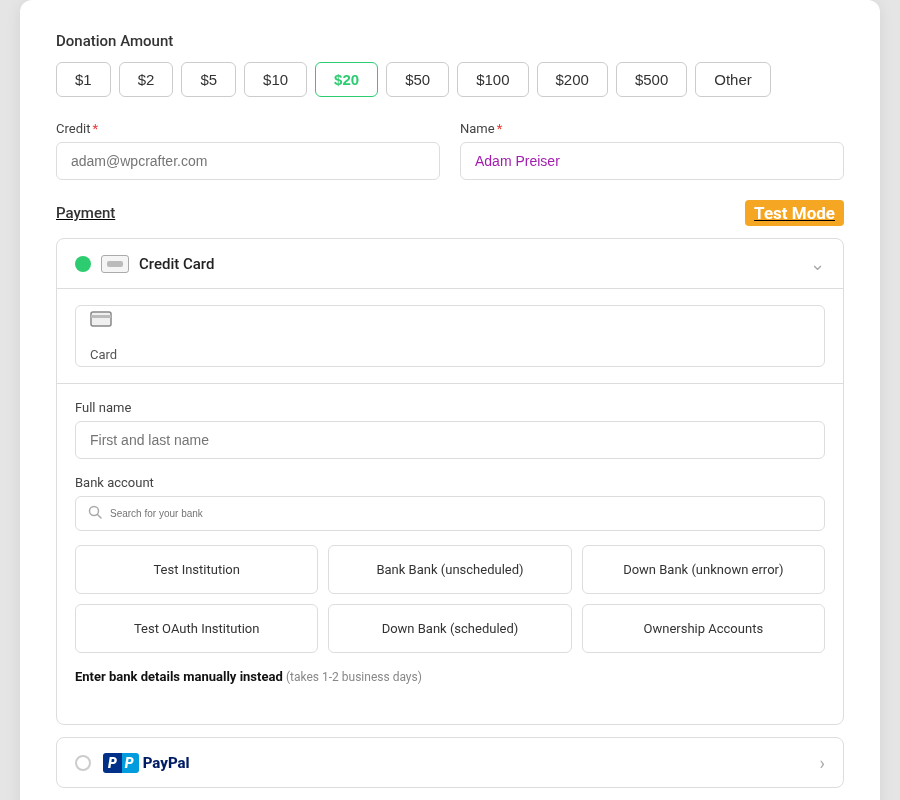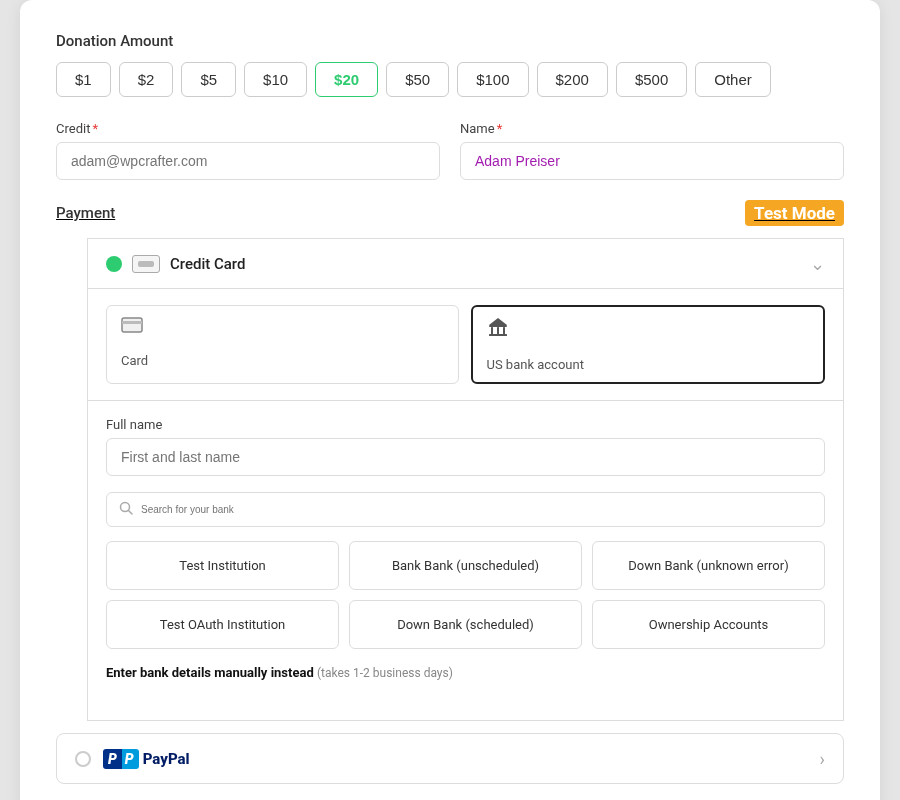--- a/index.html
+++ b/index.html
@@ -93,23 +93,22 @@
       color: #fff;
       font-size: 17px;
       font-weight: 700;
       padding: 3px 9px;
       border-radius: 4px;
     }
 
     
     .payment-outer {
       border: 1.5px solid #ddd;
-      border-radius: 0;
+      border-radius: 8px;
       overflow: visible;
-      margin-left: 31px;
     }
     .payment-method-header {
       display: flex;
       align-items: center;
       padding: 14px 18px;
       border-bottom: 1.5px solid #ddd;
       gap: 10px;
     }
     .radio-dot {
       width: 16px;
@@ -150,21 +149,21 @@
     .payment-type-row {
       display: flex;
       padding: 16px 18px;
       gap: 12px;
       border-bottom: 1.5px solid #ddd;
     }
     .payment-type-card {
       flex: 1;
       border: 1.5px solid #ddd;
       border-radius: 6px;
-      padding: 10px 14px;
+      padding: 4px 14px;
       cursor: pointer;
       display: flex;
       flex-direction: column;
       align-items: flex-start;
       gap: 16px;
       background: #fff;
     }
     .payment-type-card.selected {
       border: 2px solid #222;
       border-radius: 6px;
@@ -344,41 +343,29 @@
       <div class="payment-type-card">
         <span class="payment-type-icon">
           <svg width="22" height="16" viewBox="0 0 22 16" fill="none" xmlns="http://www.w3.org/2000/svg">
             <rect x="1" y="1" width="20" height="14" rx="2" stroke="#888" stroke-width="1.5" fill="#f0f0f0"></rect>
             <rect x="1" y="4" width="20" height="3" fill="#bbb"></rect>
           </svg>
         </span>
         <span class="payment-type-label">Card</span>
       </div>
 
-      <div class="payment-type-card selected">
-        <span class="payment-type-icon">
-          <svg width="22" height="20" viewBox="0 0 22 20" fill="none" xmlns="http://www.w3.org/2000/svg">
-            <rect x="2" y="8" width="18" height="2" rx="1" fill="#555"></rect>
-            <rect x="4" y="10" width="2" height="7" rx="0.5" fill="#555"></rect>
-            <rect x="10" y="10" width="2" height="7" rx="0.5" fill="#555"></rect>
-            <rect x="16" y="10" width="2" height="7" rx="0.5" fill="#555"></rect>
-            <rect x="2" y="17" width="18" height="2" rx="0.5" fill="#555"></rect>
-            <polygon points="11,1 2,8 20,8" fill="#555"></polygon>
-          </svg>
-        </span>
-        <span class="payment-type-label">US bank account</span>
-      </div>
     </div>
 
     <div class="inner-form">
       
       <label class="inner-label">Full name</label>
       <input class="inner-input" type="text" placeholder="First and last name" style="">
 
       
+      <label class="inner-label">Bank account</label>
       <div class="bank-search-wrapper">
         <span class="search-icon-svg">
           <svg width="14" height="14" viewBox="0 0 14 14" fill="none">
             <circle cx="6" cy="6" r="4.5" stroke="#aaa" stroke-width="1.5"></circle>
             <line x1="9.5" y1="9.5" x2="13" y2="13" stroke="#aaa" stroke-width="1.5" stroke-linecap="round"></line>
           </svg>
         </span>
         <input class="bank-search-input" type="text" placeholder="Search for your bank" style="">
       </div>
 

